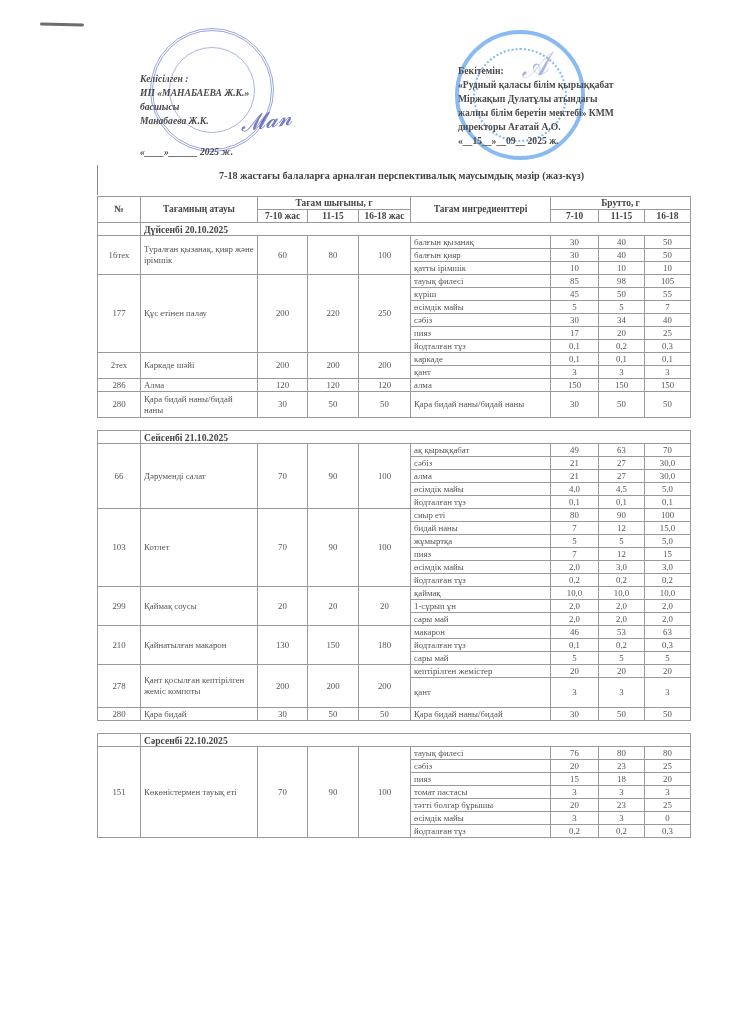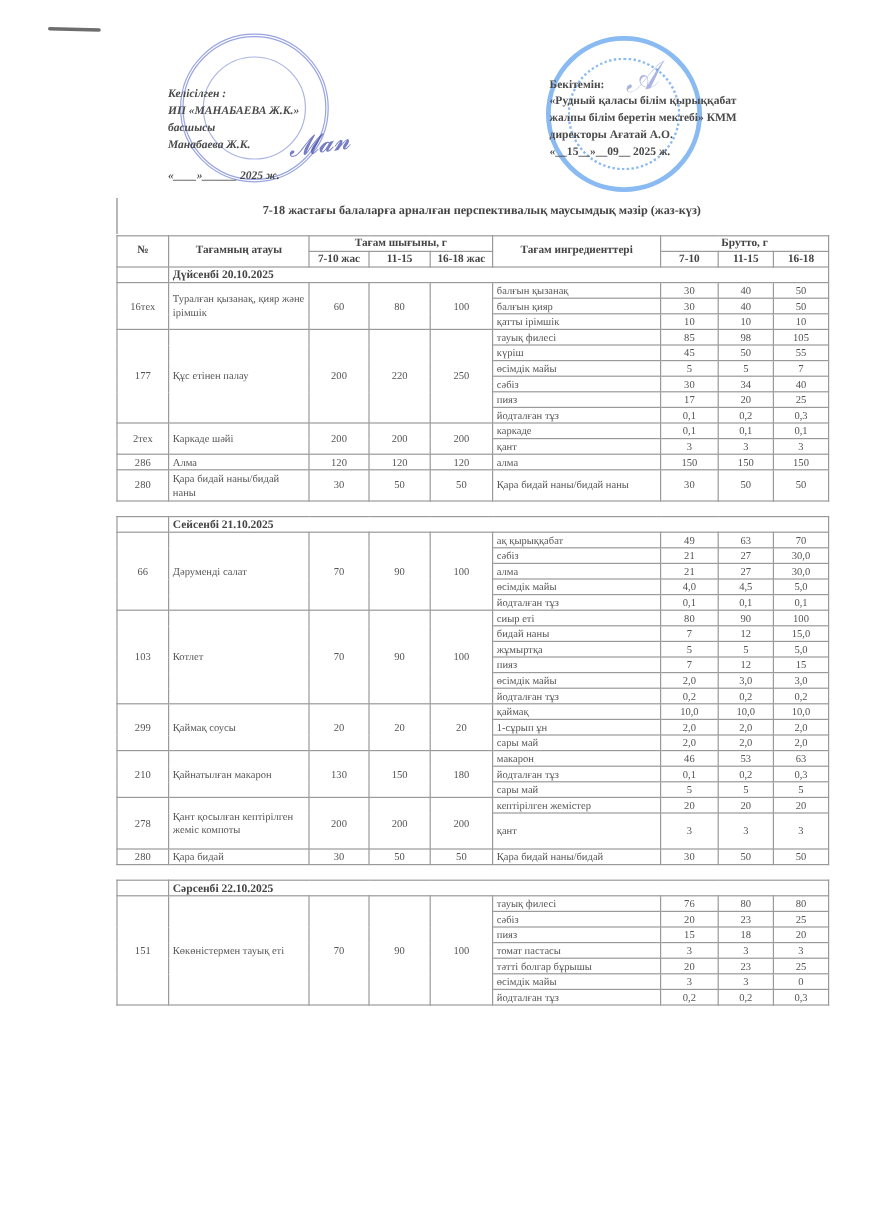--- a/index.html
+++ b/index.html
@@ -40,27 +40,28 @@
 <div class="scan-mark"></div>
 
 <div class="stamp stamp-left"></div>
 <div class="stamp stamp-right"></div>
 
 <div class="approval approval-left">
   <div>Келісілген :</div>
   <div>ИП «МАНАБАЕВА Ж.К.»</div>
   <div>басшысы</div>
   <div>Манабаева Ж.К.</div>
-  <div style="margin-top:12px">«____»______ 2025  ж.</div>
+  <div style="margin-top:17px">«____»______ 2025  ж.</div>
 </div>
 <div class="signature sig-left">𝓜𝓪𝓷</div>
 
 <div class="approval approval-right">
   <div>Бекітемін:</div>
   <div>«Рудный қаласы білім қырыққабат</div>
+  <div>Міржақып Дулатұлы атындағы</div>
   <div>жалпы білім беретін мектебі» КММ</div>
   <div>директоры Ағатай А.О.</div>
   <div>«__15__»__09__ 2025  ж.</div>
 </div>
 <div class="signature sig-right">𝒜</div>
 
 <div class="left-rule"></div>
 <div class="doc-title">7-18 жастағы балаларға арналған перспективалық маусымдық мәзір (жаз-күз)</div>
 
 <table class="menu" id="menu-table">

